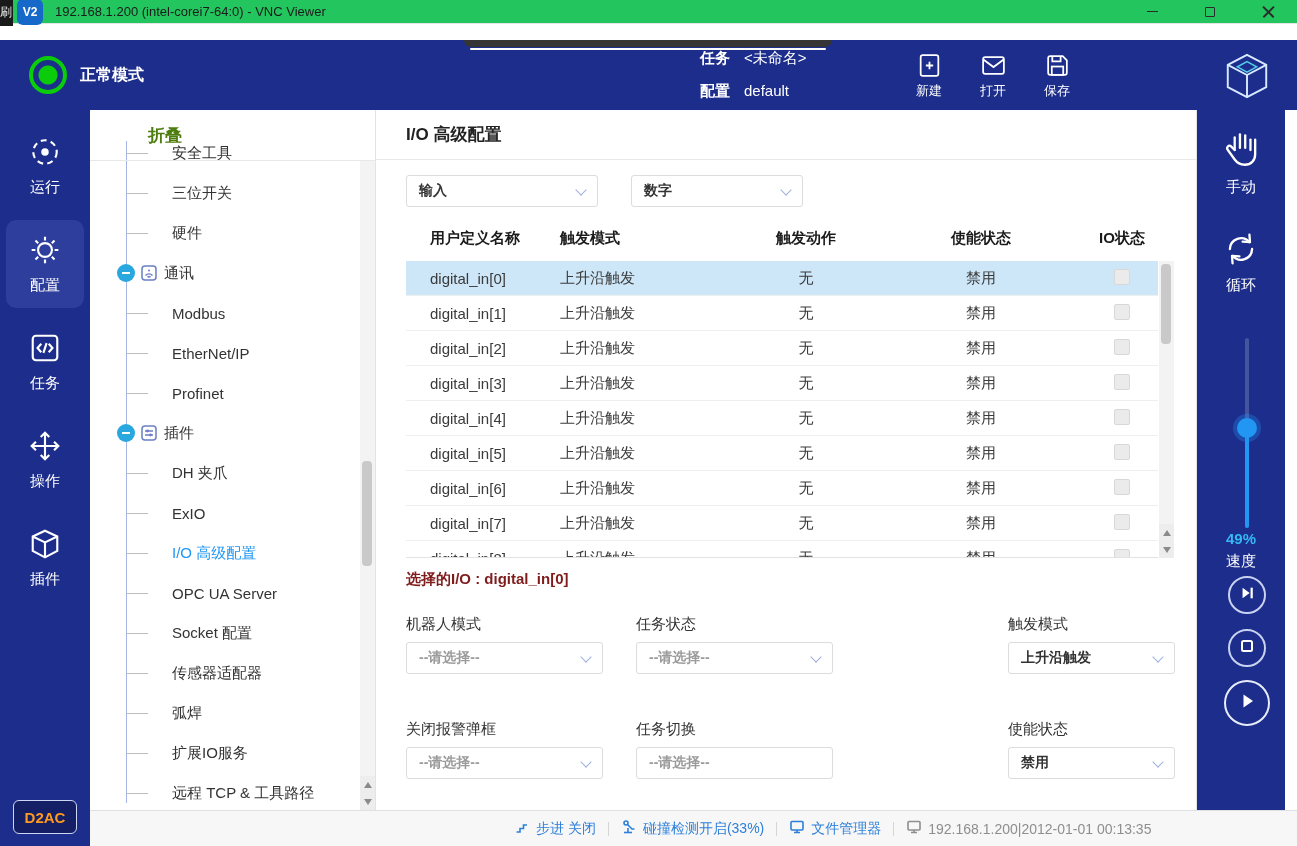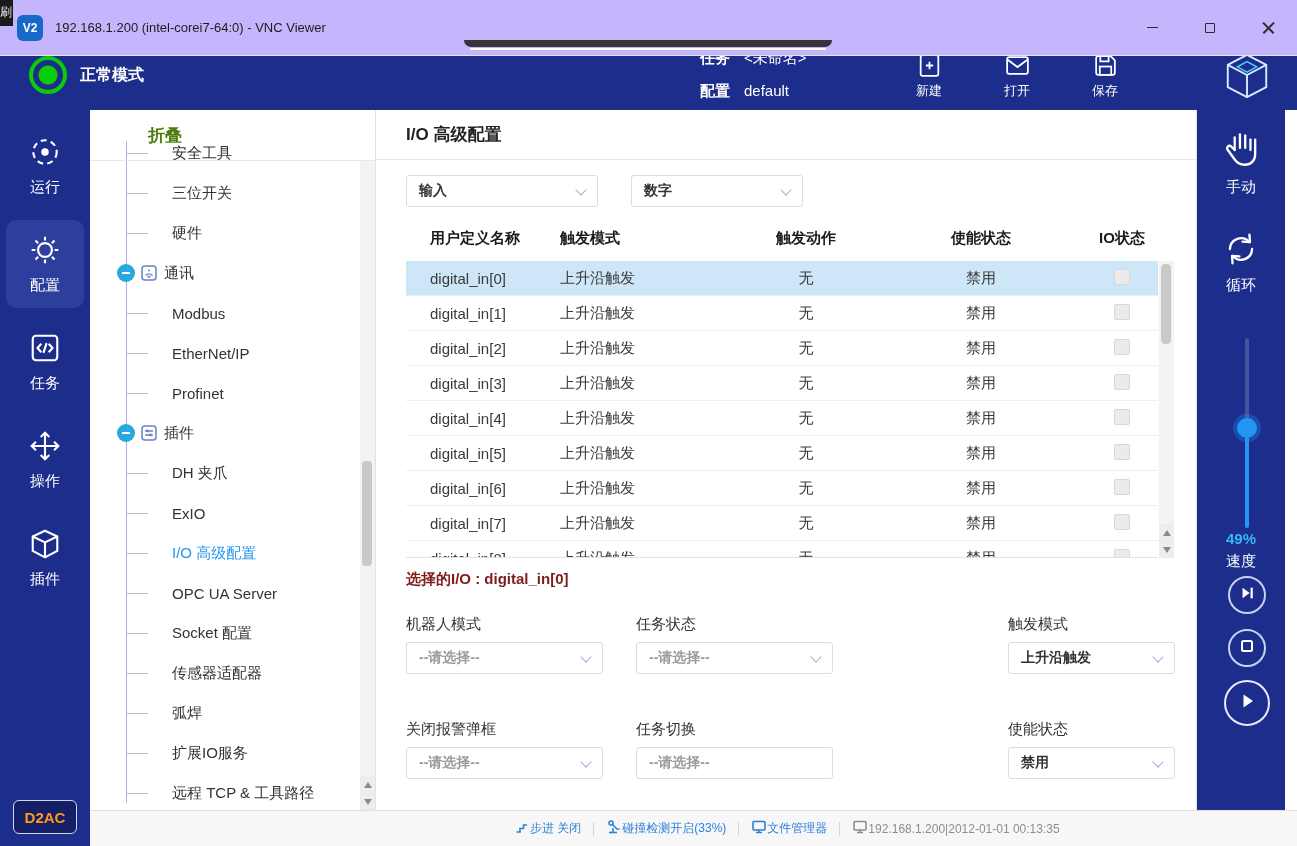--- a/index.html
+++ b/index.html
@@ -5,21 +5,21 @@
   * { box-sizing: border-box; margin: 0; padding: 0; }
   html,body { width:1297px; height:846px; overflow:hidden; background:#ddd;
               font-family:"Liberation Sans","DejaVu Sans",sans-serif; }
   .screen { position:relative; width:1297px; height:846px; background:#fff; overflow:hidden; }
 
   
   .artifact { position:absolute; left:0; top:0; width:13px; height:26px; background:#1a1a1a;
               color:#eee; font-size:12px; overflow:hidden; line-height:24px; z-index:60; }
 
   
-  .titlebar { position:absolute; left:0; top:0; width:1297px; height:56px; background:#c4b5fd;
+  .titlebar { position:absolute; left:0; top:0; width:1297px; height:24px; background:#22c55e;
               border-bottom:1px solid #e4e4e4; display:flex; align-items:center; z-index:10; }
   .vnc-logo { width:26px; height:26px; margin-left:17px; border-radius:6px; background:#1669c9;
               color:#fff; font-weight:bold; font-size:12px; display:flex; align-items:center; justify-content:center; }
   .window-title { margin-left:12px; font-size:13px; color:#1c1c1c; }
   .win-controls { margin-left:auto; display:flex; height:40px; }
   .win-btn { width:58px; height:40px; display:flex; align-items:center; justify-content:center; }
   .min-glyph { width:11px; height:1.5px; background:#2b2b2b; }
   .max-glyph { width:10px; height:10px; border:1.3px solid #2b2b2b; border-radius:1px; }
   .close-glyph { position:relative; width:13px; height:13px; }
   .close-glyph::before,.close-glyph::after { content:""; position:absolute; left:-1px; top:5.5px;
@@ -34,21 +34,21 @@
              border-radius:2px; z-index:12; }
 
   
   .topheader { position:absolute; left:0; top:40px; width:1297px; height:70px; background:#1c2d8c; color:#fff; }
   .mode-indicator { position:absolute; left:29px; top:16px; width:38px; height:38px; border-radius:50%;
              border:4px solid #0acc0a; background:radial-gradient(circle,#0acc0a 9px,#1c2d8c 10px); }
   .mode-label { position:absolute; left:80px; top:25px; font-size:16px; font-weight:600; }
   .task-row { position:absolute; left:700px; top:9px; font-size:15px; display:flex; gap:14px; }
   .config-row { position:absolute; left:700px; top:42px; font-size:15px; display:flex; gap:14px; }
   .hl { font-weight:bold; }
-  .header-actions { position:absolute; left:897px; top:12px; display:flex; gap:24px; }
+  .header-actions { position:absolute; left:897px; top:12px; display:flex; gap:0; }
   .action { width:64px; display:flex; flex-direction:column; align-items:center; cursor:default; }
   .action svg { display:block; }
   .action-label { font-size:13px; margin-top:3px; }
   .brand-logo { position:absolute; left:1222px; top:11px; }
 
   
   .leftbar { position:absolute; left:0; top:110px; width:90px; height:736px; background:#1c2d8c;
              display:flex; flex-direction:column; align-items:center; padding-top:12px; }
   .side-item { width:78px; height:88px; margin-bottom:10px; border-radius:10px; color:#fff;
              display:flex; flex-direction:column; align-items:center; justify-content:center; }
@@ -129,21 +129,21 @@
   .speed-pct { position:absolute; left:0; top:420px; width:100%; text-align:center; color:#35b9f5; font-weight:bold; font-size:15px; }
   .speed-label { position:absolute; left:0; top:442px; width:100%; text-align:center; font-size:15px; }
   .rb-btn { position:absolute; border-radius:50%; display:flex; align-items:center; justify-content:center; background:transparent; }
   .btn-skip { left:31px; top:466px; width:38px; height:38px; border:2px solid #c9d2f0; }
   .btn-stop { left:31px; top:519px; width:38px; height:38px; border:2px solid #c9d2f0; }
   .btn-play { left:27px; top:570px; width:46px; height:46px; border:2.5px solid #e8ecfa; }
 
   
   .statusbar { position:absolute; left:90px; top:810px; width:1207px; height:36px; background:#f7f7f7;
                border-top:1px solid #e0e0e0; display:flex; align-items:center; padding-left:424px; gap:12px; }
-  .status-item { display:flex; align-items:center; color:#2d7fd9; font-size:12px; white-space:nowrap; }
+  .status-item { display:flex; align-items:center; gap:6px; color:#2d7fd9; font-size:14px; white-space:nowrap; }
   .status-item.muted { color:#8e8e8e; }
   .sdiv { width:1px; height:14px; background:#d5d5d5; }
 </style>
 </head>
 <body>
 
 <div class="screen">
 
   <div class="artifact">刷</div>
 

